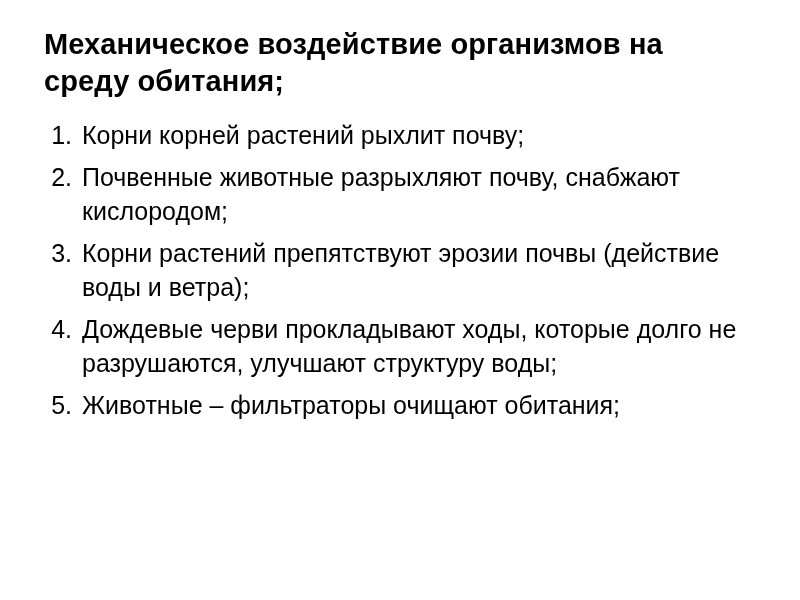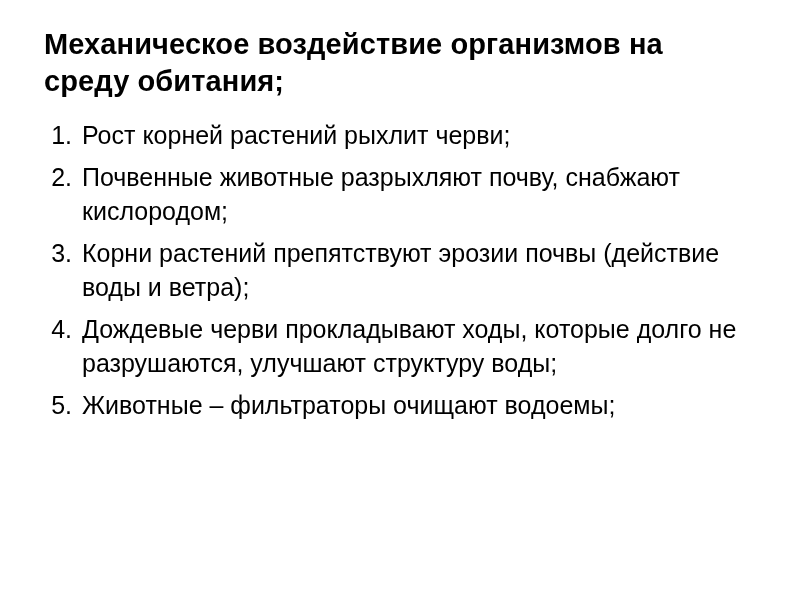--- a/index.html
+++ b/index.html
@@ -55,32 +55,32 @@
 </style>
 </head>
 <body>
 
 <div class="slide">
   <h1 class="slide-title">Механическое воздействие организмов на среду обитания;</h1>
 
   <ol class="content-list">
     <li class="list-item">
       <span class="item-marker">1.</span>
-      <span class="item-text">Рост корней растений рыхлит черви;</span>
+      <span class="item-text">Корни корней растений рыхлит почву;</span>
     </li>
     <li class="list-item">
       <span class="item-marker">2.</span>
       <span class="item-text">Почвенные животные разрыхляют почву, снабжают кислородом;</span>
     </li>
     <li class="list-item">
       <span class="item-marker">3.</span>
       <span class="item-text">Корни растений препятствуют эрозии почвы (действие воды и ветра);</span>
     </li>
     <li class="list-item">
       <span class="item-marker">4.</span>
       <span class="item-text">Дождевые черви прокладывают ходы, которые долго не разрушаются, улучшают структуру воды;</span>
     </li>
     <li class="list-item">
       <span class="item-marker">5.</span>
-      <span class="item-text">Животные – фильтраторы очищают водоемы;</span>
+      <span class="item-text">Животные – фильтраторы очищают обитания;</span>
     </li>
   </ol>
 </div>
 
 </body></html>

